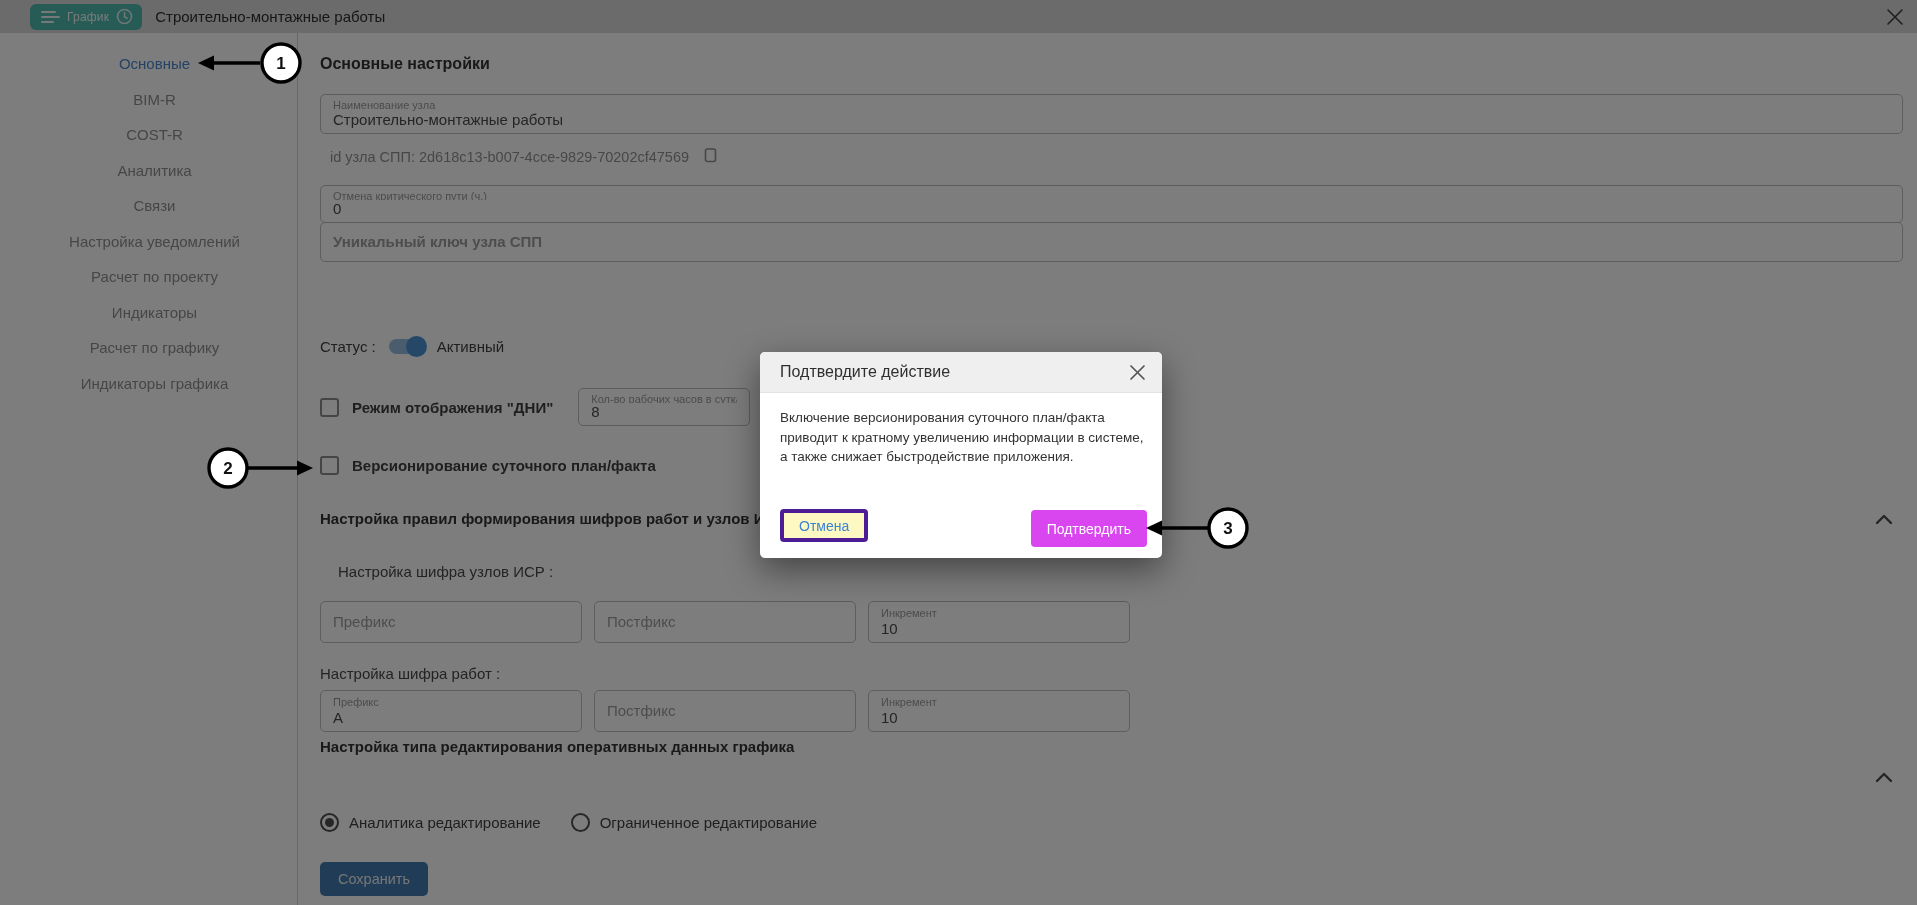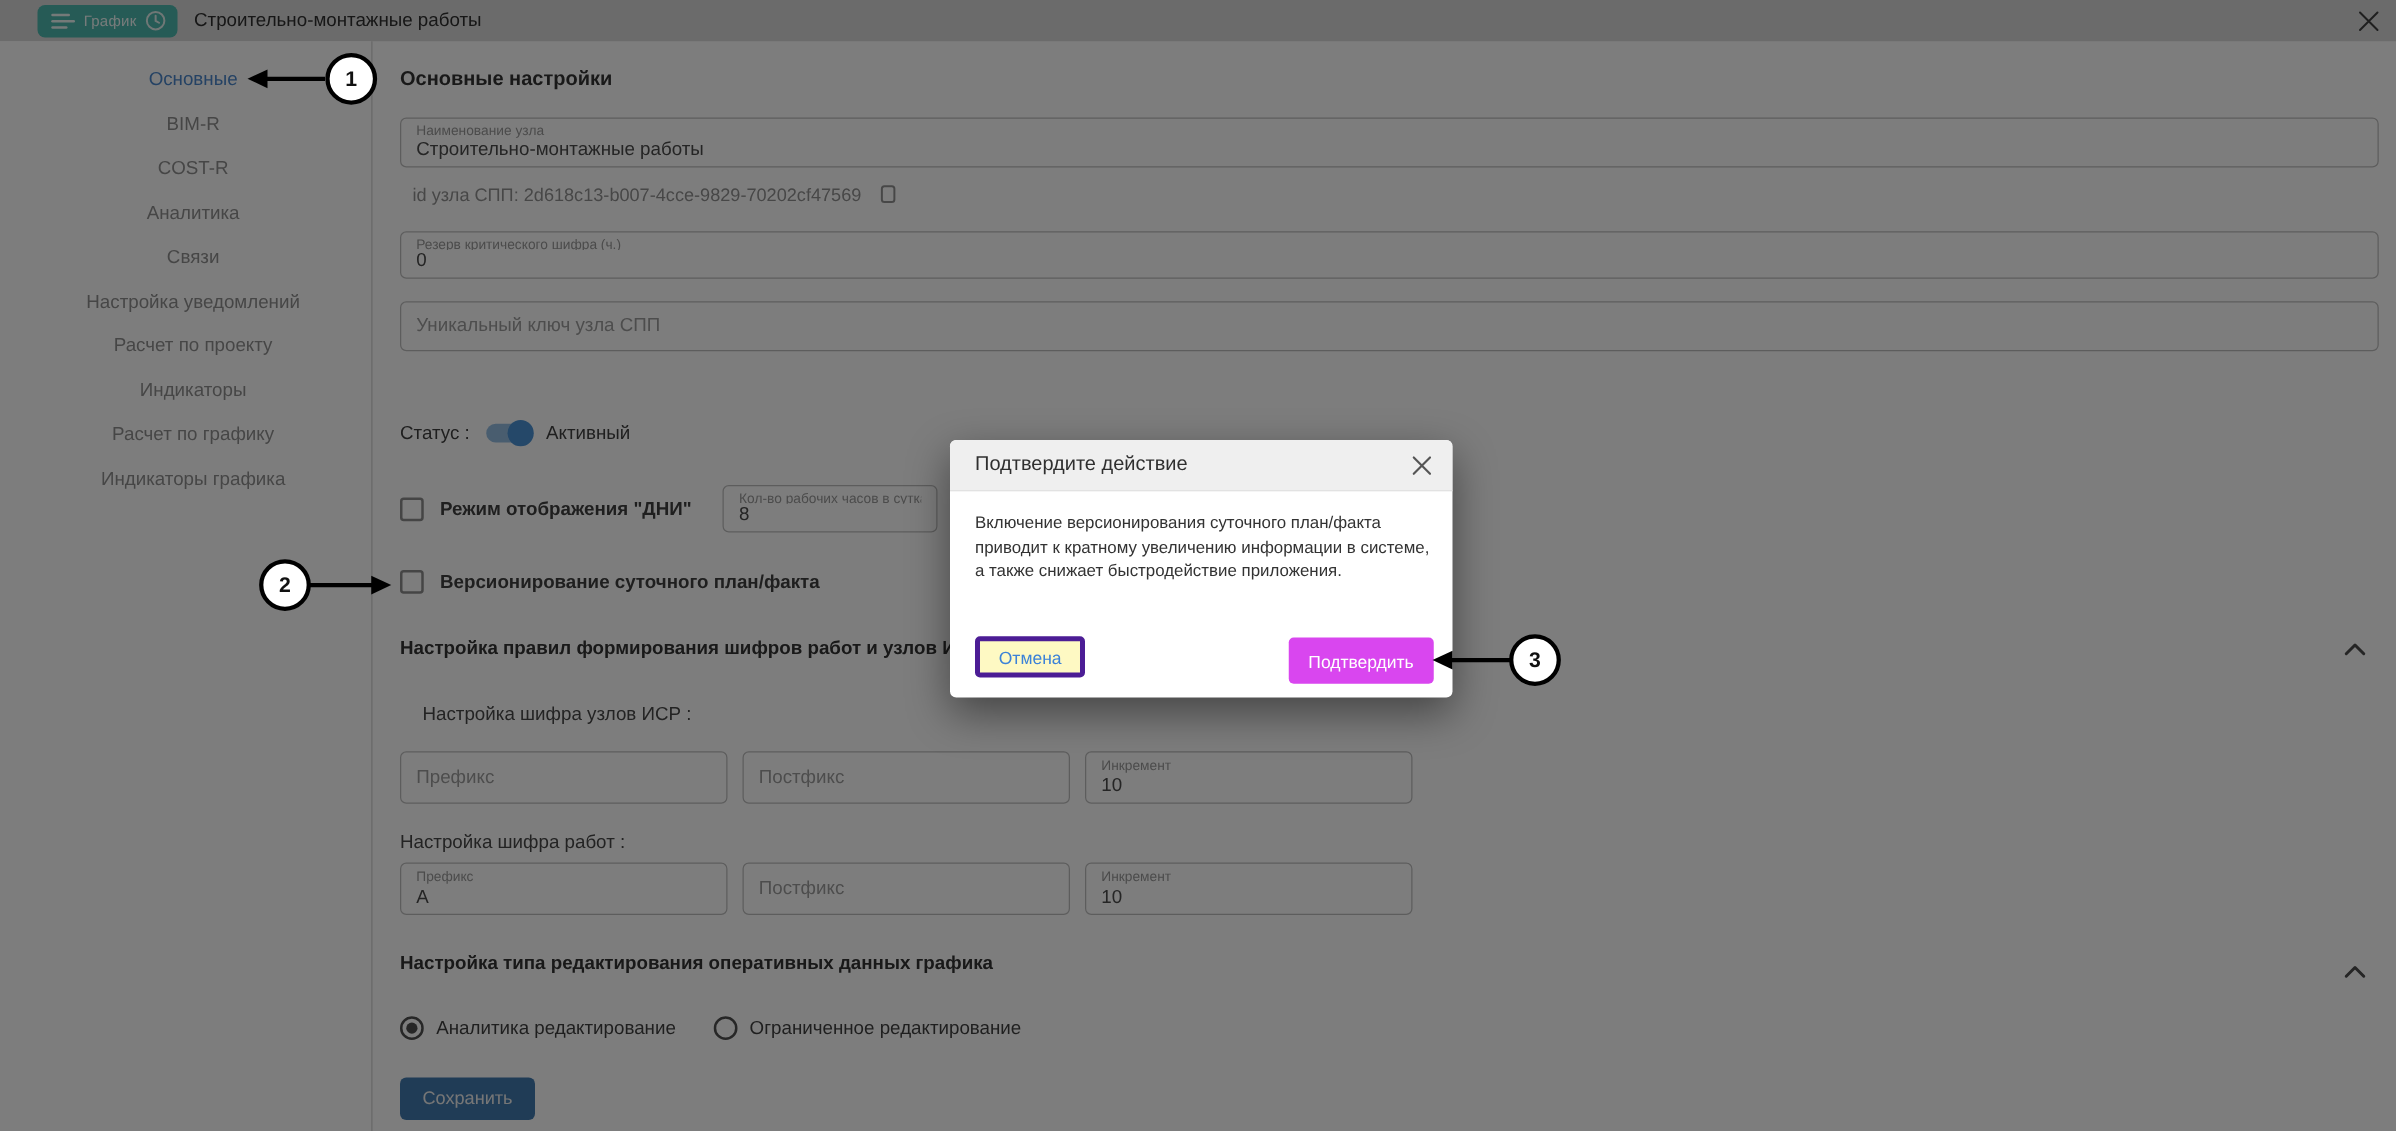--- a/index.html
+++ b/index.html
@@ -29,35 +29,35 @@
   .page-h{top:21px;font-size:16px;font-weight:700;color:#333;line-height:20px;}
   .tf{box-sizing:border-box;border:1px solid #bbb;border-radius:5px;background:transparent;display:flex;flex-direction:column;justify-content:center;padding:4px 12px;}
   .tf .lbl{font-size:11px;color:#979797;line-height:13px;white-space:nowrap;overflow:hidden;}
   .tf .val{font-size:15px;color:#4a4a4a;line-height:18px;}
   .tf .phv{font-size:15px;color:#9a9a9a;line-height:18px;}
   .tf-full{width:1583px;}
   .f-node{top:61px;height:40px;}
   .id-row{top:112px;left:31px;height:24px;display:flex;align-items:center;gap:12px;font-size:14.5px;color:#8f8f8f;}
   .copy-btn{background:none;border:none;padding:0;cursor:pointer;display:flex;align-items:center;}
   .f-reserve{top:152px;height:38px;}
-  .f-key{top:208px;height:40px;justify-content:center;}
+  .f-key{top:189px;height:40px;justify-content:center;font-weight:bold;}
   .status-row{top:301px;height:24px;display:flex;align-items:center;gap:11px;}
   .status-lab{font-size:15px;color:#3f3f3f;font-weight:500;}
   .switch{position:relative;width:35px;height:15px;cursor:pointer;margin:0 2px;}
   .switch .track{position:absolute;inset:0;border-radius:8px;background:#93bbdf;}
   .switch .thumb{position:absolute;right:-3px;top:-3px;width:21px;height:21px;border-radius:50%;background:#4a90d2;}
   .cb-row{display:flex;align-items:center;gap:13px;}
   .cb-row1{top:354px;height:40px;}
   .cb-row2{top:420px;height:24px;}
   .cb{width:19px;height:19px;box-sizing:border-box;border:2px solid #8a8a8a;border-radius:3px;background:transparent;flex:none;cursor:pointer;}
   .cb-lab{font-size:15px;color:#3f3f3f;font-weight:600;}
   .f-hours{width:172px;height:38px;margin-left:12px;}
   .sec-h{font-size:15px;font-weight:700;color:#333;line-height:20px;}
   .sec-h1{top:476px;}
-  .sec-h2{top:728px;}
+  .sec-h2{top:704px;}
   .sub-h{font-size:15px;color:#474747;line-height:20px;}
   .sub-h1{top:529px;margin-left:18px;}
   .sub-h2{top:631px;}
   .fields-row{display:flex;gap:12px;}
   .fields-row .tf{width:262px;height:42px;}
   .frow1{top:568px;}
   .frow2{top:657px;}
   .chev-btn{position:absolute;right:20px;width:22px;height:14px;background:none;border:none;padding:0;cursor:pointer;}
   .chev1{top:479px;}
   .chev2{top:737px;}
@@ -135,21 +135,21 @@
       <span style="display:flex;">
         <svg width="16" height="18" viewBox="0 0 16 18">
             <rect x="4.5" y="1" width="10" height="12.5" rx="2" fill="none" stroke="#8f8f8f" stroke-width="1.6"></rect>
             <path d="M4.5 4.5 H3.4 A2 2 0 0 0 1.4 6.5 V15 A2 2 0 0 0 3.4 17 H9.5 A2 2 0 0 0 11.5 15 V13.5" fill="none" stroke="#8f8f8f" stroke-width="1.6" opacity="0"></path>
           </svg>
       </span>
     </button>
   </div>
 
   <div class="row tf tf-full f-reserve">
-    <span class="lbl">Резерв критического шифра (ч.)</span>
+    <span class="lbl">Отмена критического пути (ч.)</span>
     <span class="val">0</span>
   </div>
 
   <div class="row tf tf-full f-key">
     <span class="phv">Уникальный ключ узла СПП</span>
   </div>
 
   <div class="row status-row">
     <span class="status-lab">Статус :</span>
     <span class="switch">

